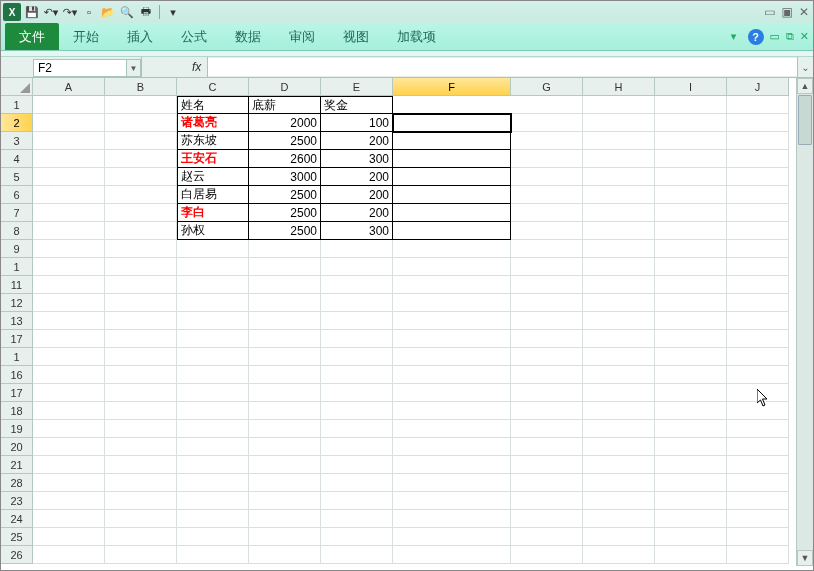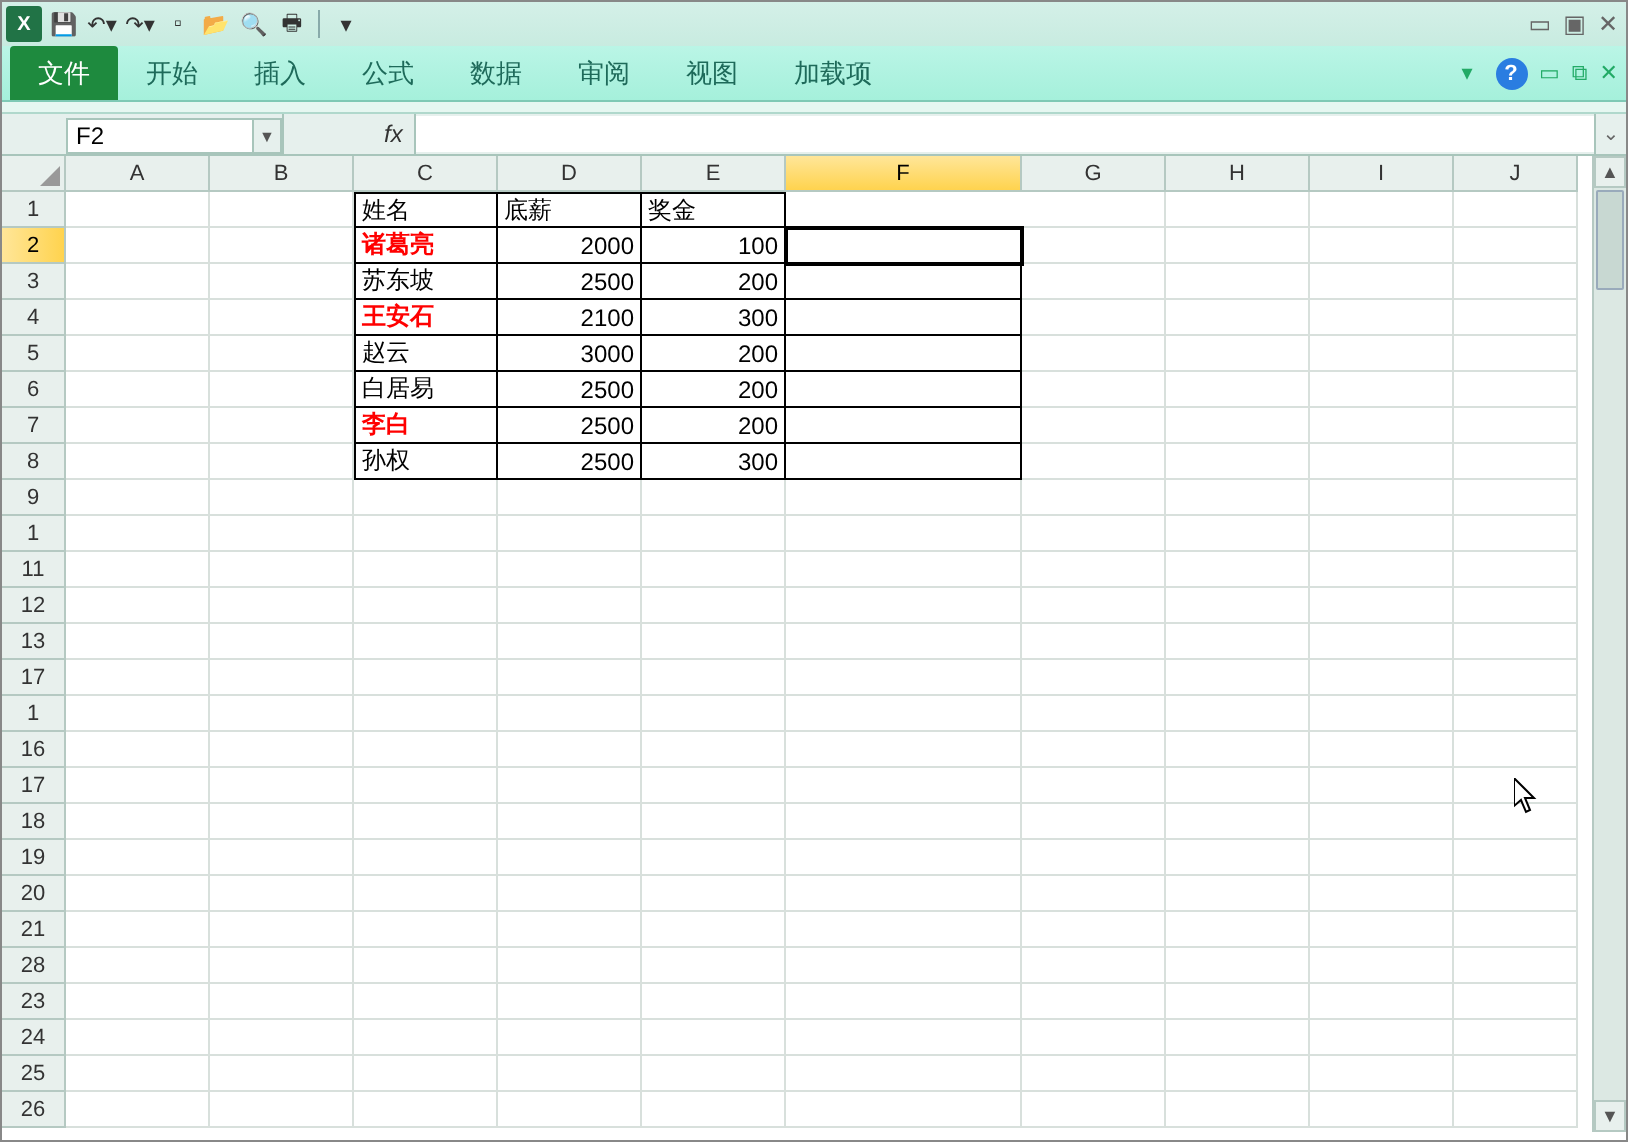--- a/index.html
+++ b/index.html
@@ -191,21 +191,21 @@
       <div class="cell num tborder-b tborder-r" style="left: 216px; top: 36px; width: 72px;">2500</div>
       <div class="cell num tborder-b tborder-r" style="left: 288px; top: 36px; width: 72px;">200</div>
       <div class="cell tborder-b tborder-r" style="left: 360px; top: 36px; width: 118px;"></div>
       <div class="cell" style="left: 478px; top: 36px; width: 72px;"></div>
       <div class="cell" style="left: 550px; top: 36px; width: 72px;"></div>
       <div class="cell" style="left: 622px; top: 36px; width: 72px;"></div>
       <div class="cell" style="left: 694px; top: 36px; width: 62px;"></div>
       <div class="cell" style="left: 0px; top: 54px; width: 72px;"></div>
       <div class="cell" style="left: 72px; top: 54px; width: 72px;"></div>
       <div class="cell red tborder-b tborder-r tborder-l" style="left: 144px; top: 54px; width: 72px;">王安石</div>
-      <div class="cell num tborder-b tborder-r" style="left: 216px; top: 54px; width: 72px;">2100</div>
+      <div class="cell num tborder-b tborder-r" style="left: 216px; top: 54px; width: 72px;">2600</div>
       <div class="cell num tborder-b tborder-r" style="left: 288px; top: 54px; width: 72px;">300</div>
       <div class="cell tborder-b tborder-r" style="left: 360px; top: 54px; width: 118px;"></div>
       <div class="cell" style="left: 478px; top: 54px; width: 72px;"></div>
       <div class="cell" style="left: 550px; top: 54px; width: 72px;"></div>
       <div class="cell" style="left: 622px; top: 54px; width: 72px;"></div>
       <div class="cell" style="left: 694px; top: 54px; width: 62px;"></div>
       <div class="cell" style="left: 0px; top: 72px; width: 72px;"></div>
       <div class="cell" style="left: 72px; top: 72px; width: 72px;"></div>
       <div class="cell tborder-b tborder-r tborder-l" style="left: 144px; top: 72px; width: 72px;">赵云</div>
       <div class="cell num tborder-b tborder-r" style="left: 216px; top: 72px; width: 72px;">3000</div>

